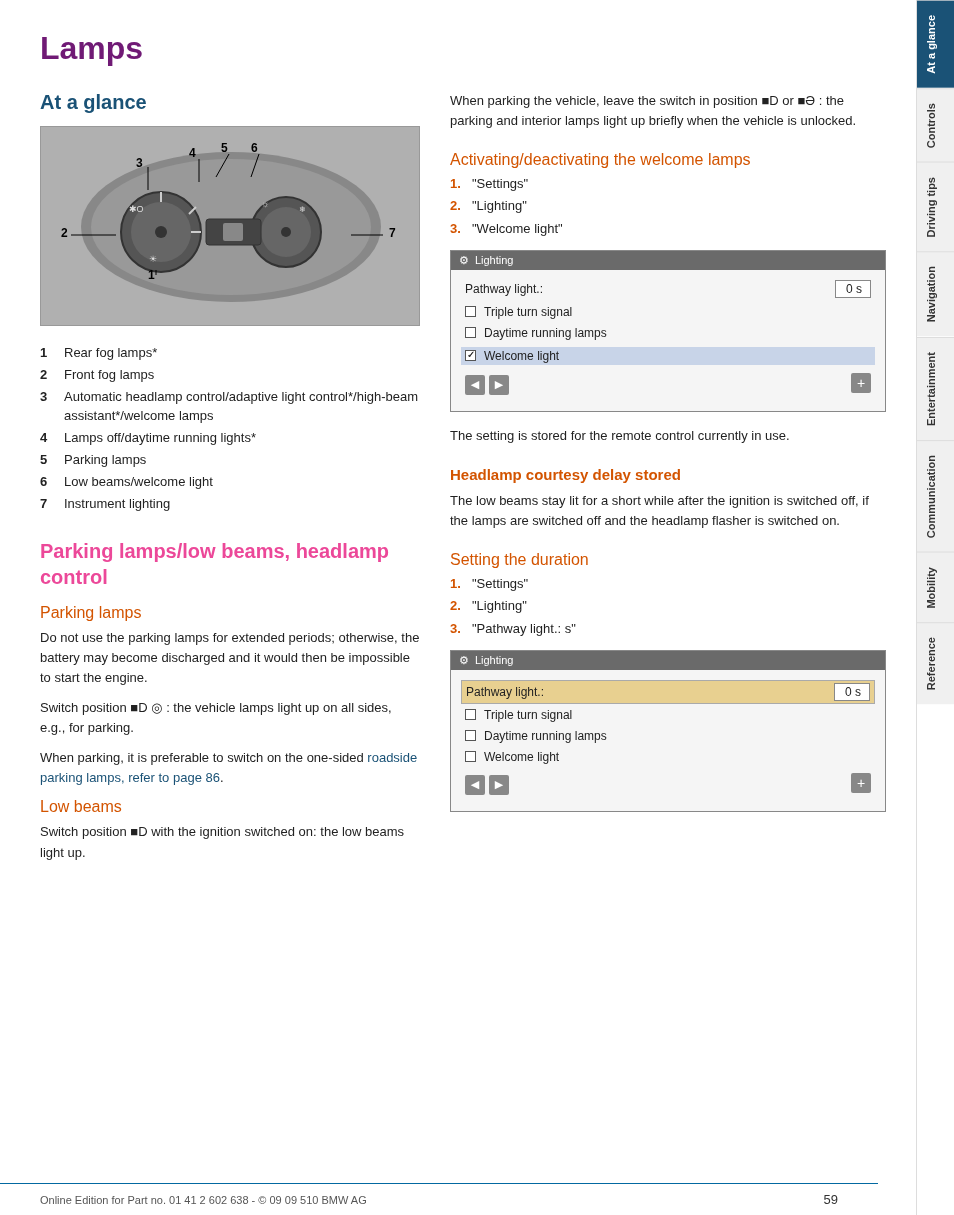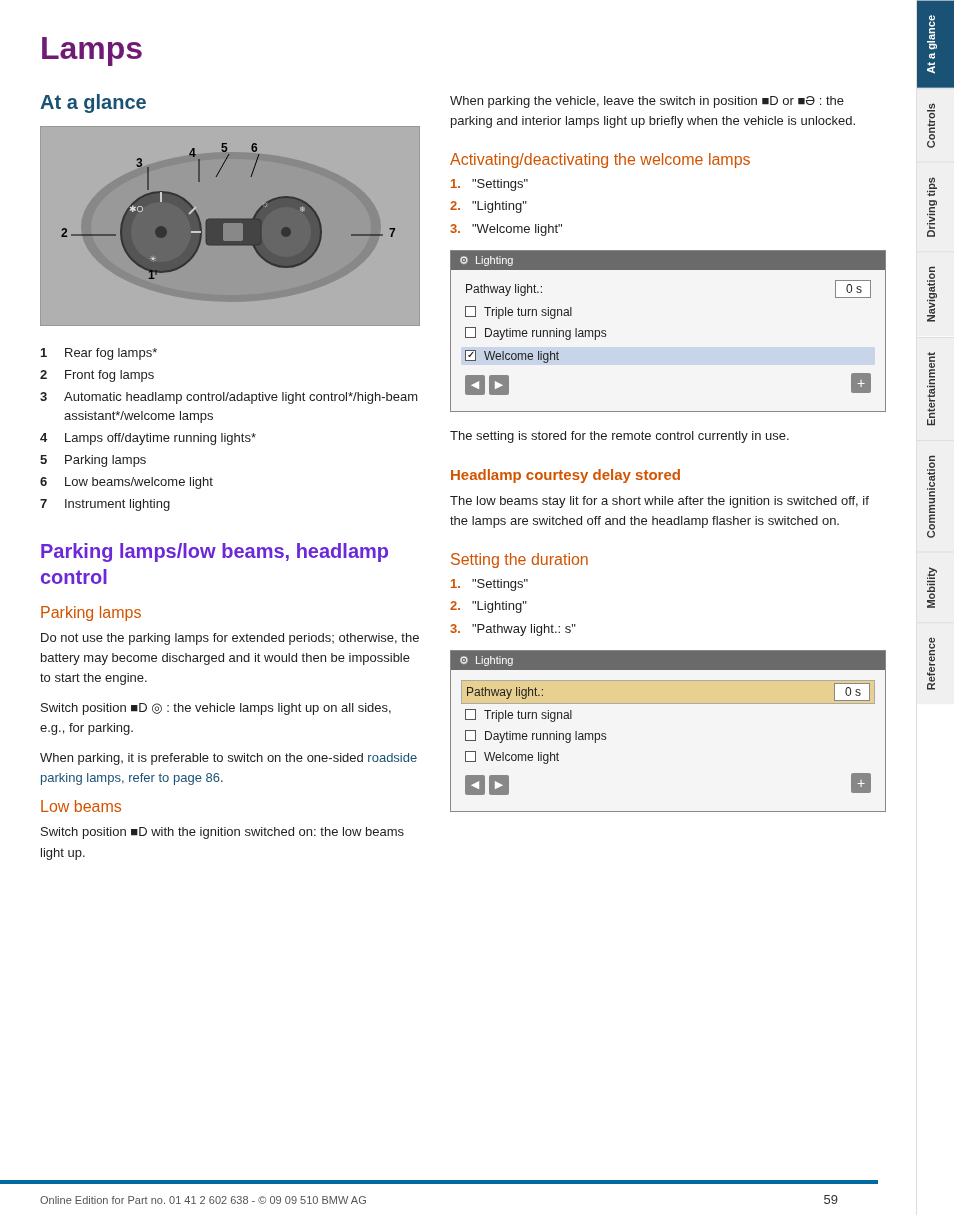--- a/index.html
+++ b/index.html
@@ -294,40 +294,40 @@
       color: #1a5276;
       text-decoration: none;
     }
 
     
     .bottom-bar {
       position: absolute;
       bottom: 0;
       left: 0;
       right: 38px;
-      border-top: 4px solid #0369a1;
+      border-top: 1px solid #0369a1;
       padding: 8px 40px;
       font-size: 11px;
       color: #555;
       text-align: center;
       display: flex;
       justify-content: space-between;
       align-items: center;
     }
 
     .page-number {
       font-size: 13px;
       color: #333;
     }
 
     
     .big-section-title {
       font-size: 20px;
       font-weight: bold;
-      color: #6d28d9;
+      color: #ec4899;
       margin-bottom: 14px;
       line-height: 1.3;
     }
   </style>
 </head>
 <body>
 
 <div class="page-wrapper">
 
   <div class="main-content">

